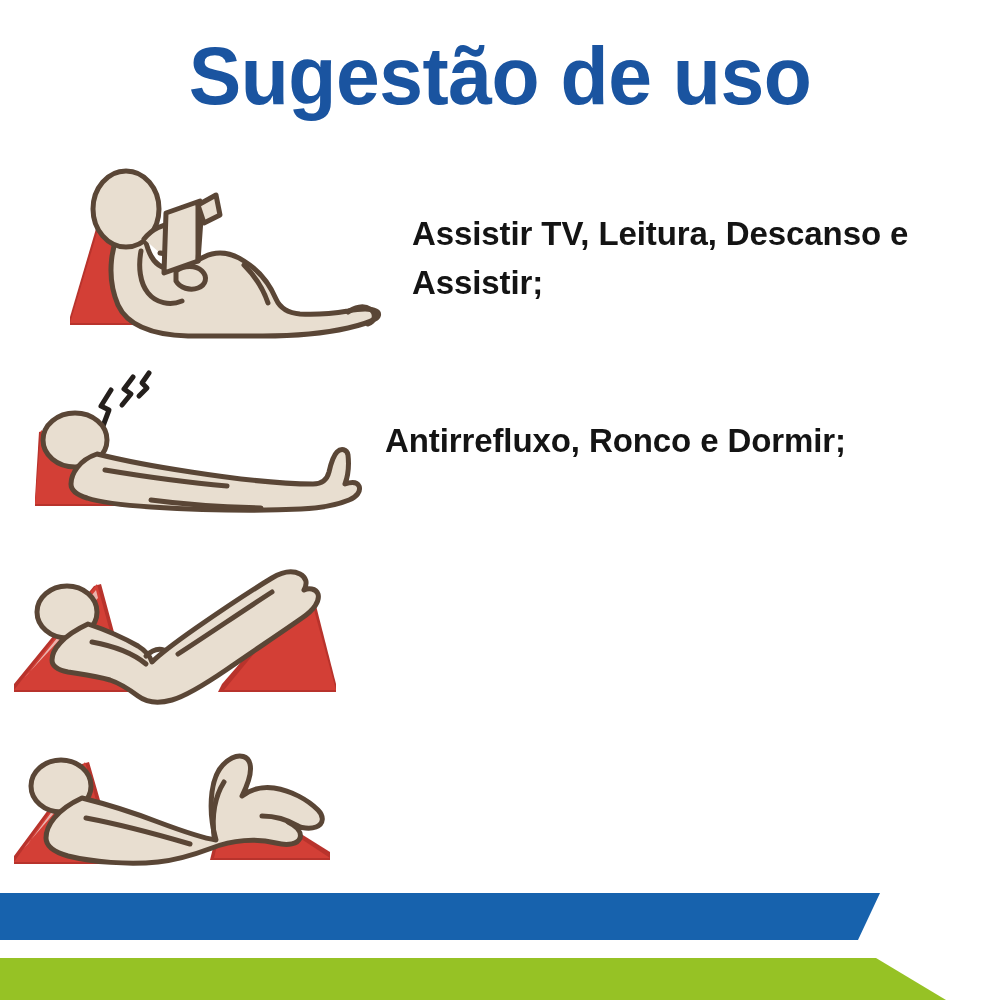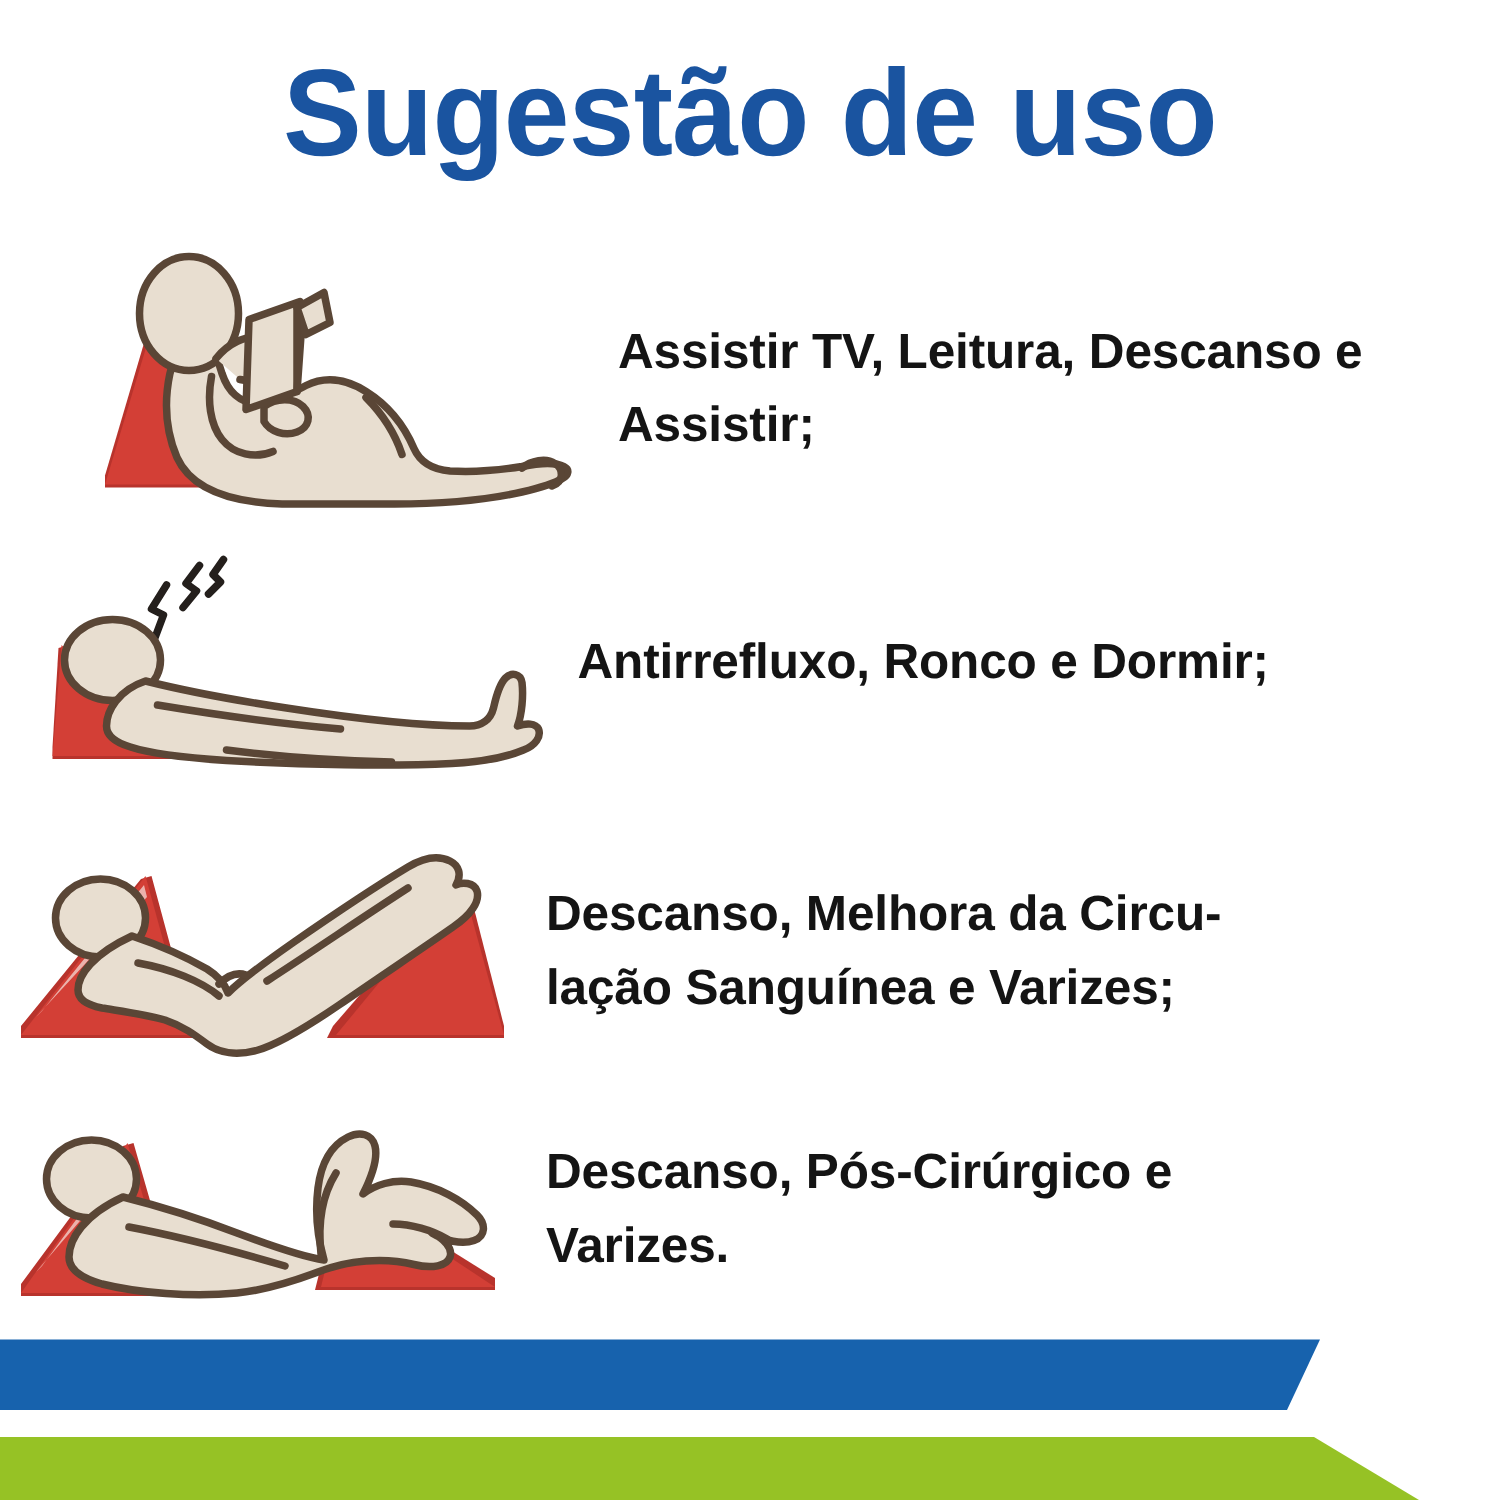--- a/index.html
+++ b/index.html
@@ -232,24 +232,20 @@
                      C158 154, 146 152, 138 146
                      C130 140, 122 134, 110 130
                      C96 126, 80 124, 68 122
                      C58 120, 52 116, 52 110
                      C52 100, 62 86, 88 74 Z"></path>
             <path d="M92 92 C114 96, 134 104, 146 114" fill="none"></path>
             <path d="M178 104 C206 86, 244 60, 272 42" fill="none"></path>
             <path d="M146 106 C152 100, 158 98, 164 100" fill="none"></path>
           </g>
         </svg>
-      </div>
-      <div class="caption">
-        <span class="ln">Descanso, Melhora da Circu-</span>
-        <span class="ln">lação Sanguínea e Varizes;</span>
       </div>
     </div>
 
     <div class="row row-4">
       <div class="illus">
         <svg viewBox="0 0 350 150" xmlns="http://www.w3.org/2000/svg">
           <g>
             <path d="M14 134 L14 126 L82 34 L89 32 L116 126 L120 134 Z" fill="#b8332c"></path>
             <path d="M14 132 L85 32 L114 132 Z" fill="#d33f36"></path>
             <path d="M24 118 L28 114 L84 38 L86 46 Z" fill="#f3d9d4" opacity="0.75"></path>
@@ -277,24 +273,20 @@
                      C196 124, 178 130, 158 132
                      C128 135, 92 132, 68 126
                      C54 122, 46 116, 46 108
                      C46 96, 56 80, 82 68 Z"></path>
             <path d="M86 88 C118 94, 156 104, 190 114" fill="none"></path>
             <path d="M214 106 C212 88, 214 68, 224 52" fill="none"></path>
             <path d="M262 86 C274 86, 288 90, 298 96" fill="none"></path>
           </g>
         </svg>
       </div>
-      <div class="caption">
-        <span class="ln">Descanso, Pós-Cirúrgico e</span>
-        <span class="ln">Varizes.</span>
-      </div>
     </div>
 
   </div>
 
   <div class="bars">
     <svg width="1000" height="115" viewBox="0 0 1000 115" xmlns="http://www.w3.org/2000/svg">
       <polygon points="0,8 880,8 858,55 0,55" fill="#1762ad"></polygon>
       <polygon points="0,73 876,73 946,115 0,115" fill="#96c225"></polygon>
     </svg>
   </div>

